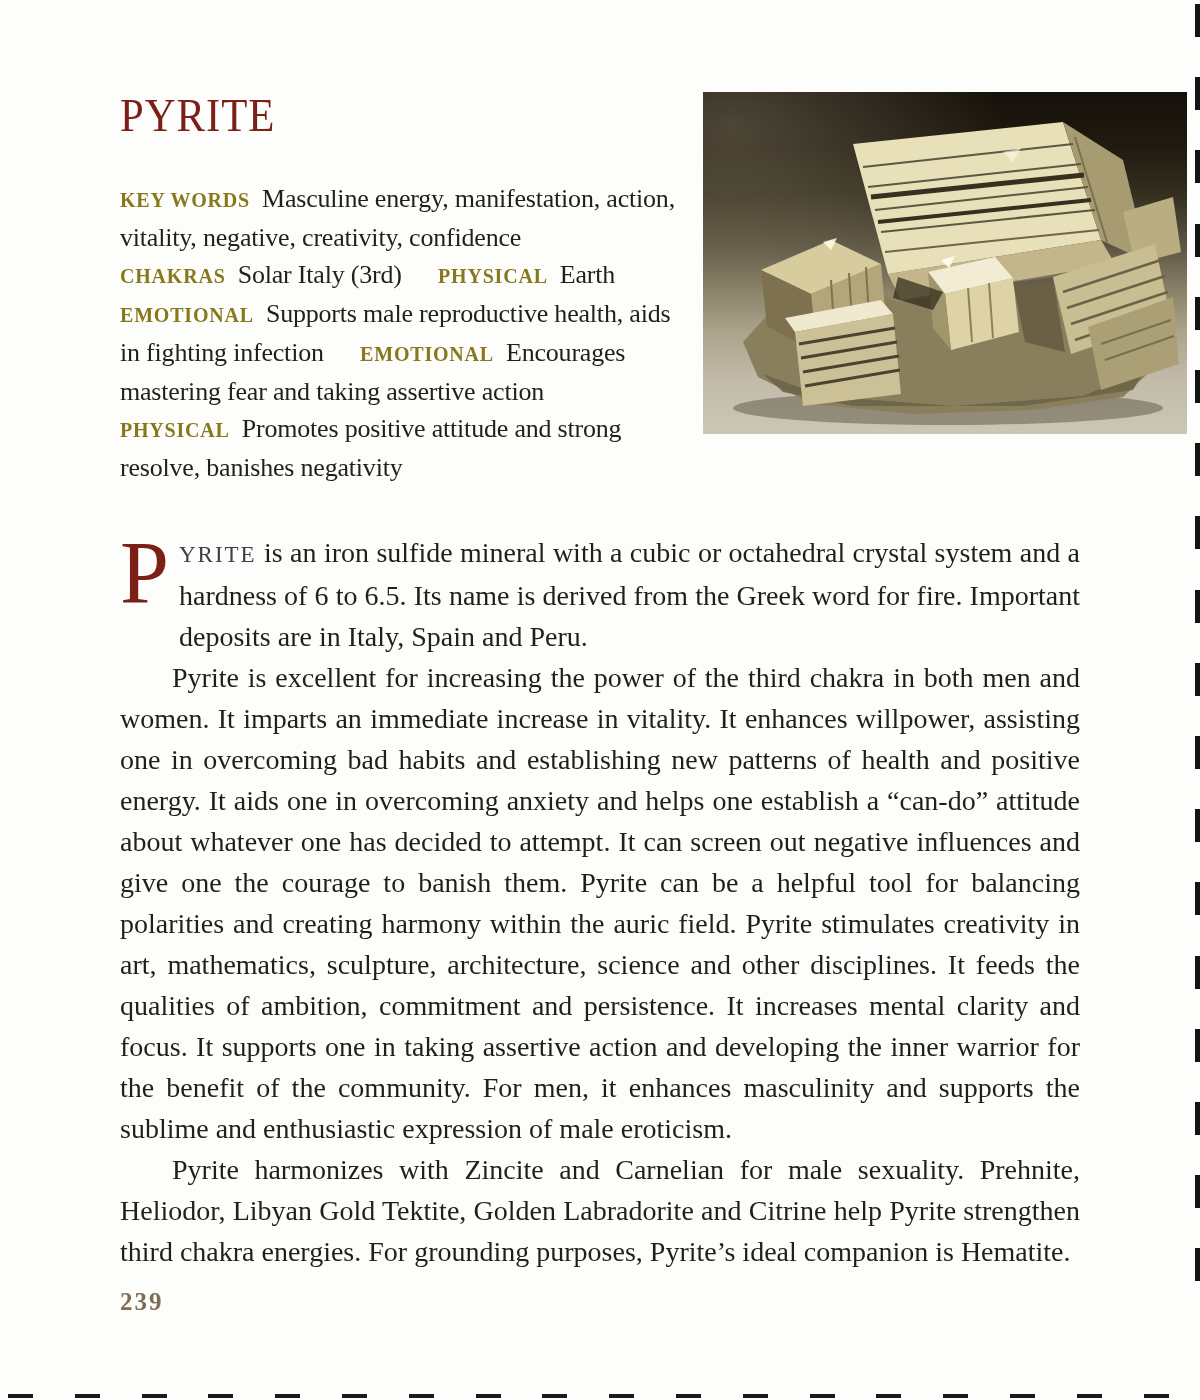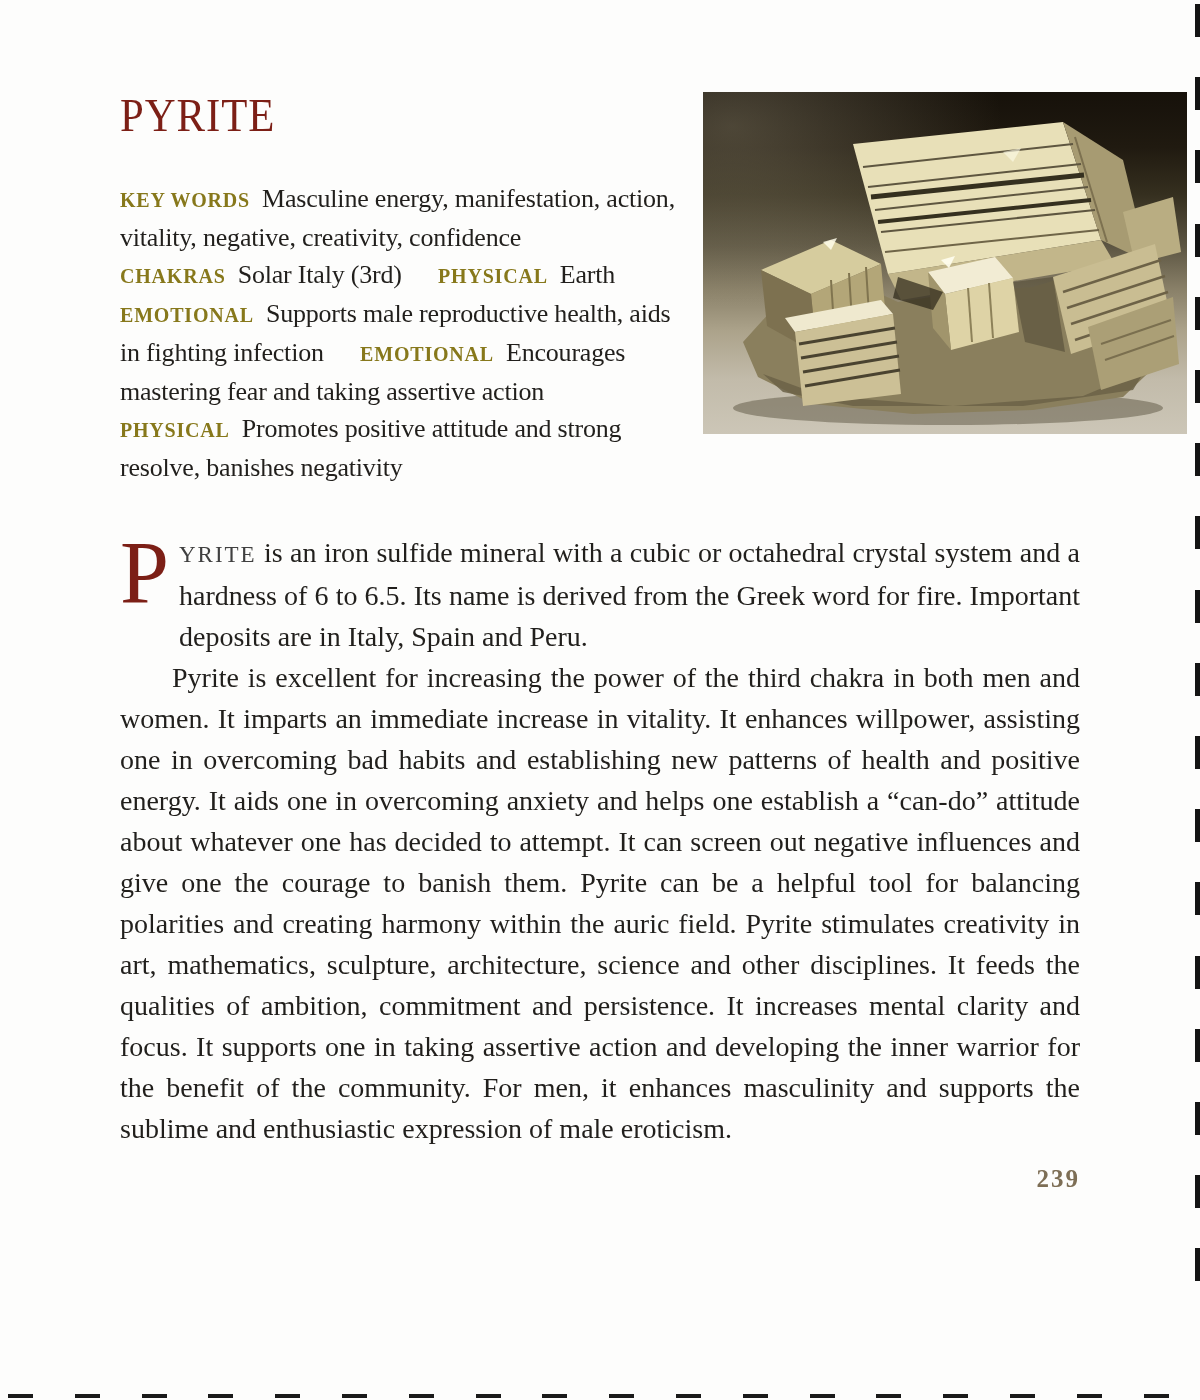--- a/index.html
+++ b/index.html
@@ -74,21 +74,21 @@
   }
   .leadcaps{
     font-size:23px;
     letter-spacing:2px;
     color:#404040;
   }
   
   .pagenum{
     width:960px;
     margin-top:16px;
-    text-align:right;
+    text-align:left;
     font-size:25px;
     font-weight:700;
     letter-spacing:2px;
     color:#7d6e55;
   }
   
   .tick-v{
     position:absolute;
     right:0;width:5px;height:33px;
     background:#141414;
@@ -174,20 +174,21 @@
       <span class="attr-pair"><span class="attr-label">EMOTIONAL</span><span class="attr-text">Supports male reproductive health, aids in fighting infection</span></span>
       <span class="attr-pair"><span class="attr-label">EMOTIONAL</span><span class="attr-text">Encourages mastering fear and taking assertive action</span></span>
       <span class="attr-pair"><span class="attr-label">PHYSICAL</span><span class="attr-text">Promotes positive attitude and strong resolve, banishes negativity</span></span>
     </div>
 
   </section>
 
   <section class="bodytext">
     <p class="para"><span class="dropcap">P</span><span class="leadcaps">YRITE</span><span> is an iron sulfide mineral with a cubic or octahedral crystal system and a hardness of 6 to 6.5. Its name is derived from the Greek word for fire. Important deposits are in Italy, Spain and Peru.</span></p>
     <p class="para indent">Pyrite is excellent for increasing the power of the third chakra in both men and women. It imparts an immediate increase in vitality. It enhances willpower, assisting one in overcoming bad habits and establishing new patterns of health and positive energy. It aids one in overcoming anxiety and helps one establish a “can-do” attitude about whatever one has decided to attempt. It can screen out negative influences and give one the courage to banish them. Pyrite can be a helpful tool for balancing polarities and creating harmony within the auric field. Pyrite stimulates creativity in art, mathematics, sculpture, architecture, science and other disciplines. It feeds the qualities of ambition, commitment and persistence. It increases mental clarity and focus. It supports one in taking assertive action and developing the inner warrior for the benefit of the community. For men, it enhances masculinity and supports the sublime and enthusiastic expression of male eroticism.</p>
+    <p class="para indent">Pyrite harmonizes with Zincite and Carnelian for male sexuality. Prehnite, Heliodor, Libyan Gold Tektite, Golden Labradorite and Citrine help Pyrite strengthen third chakra energies. For grounding purposes, Pyrite’s ideal companion is Hematite.</p>
   </section>
 
   <footer>
     <div class="pagenum">239</div>
   </footer>
 
   <div id="right-ticks">
       <div class="tick-v" style="top: 4px;"></div>
       <div class="tick-v" style="top: 77.2px;"></div>
       <div class="tick-v" style="top: 150.4px;"></div>

